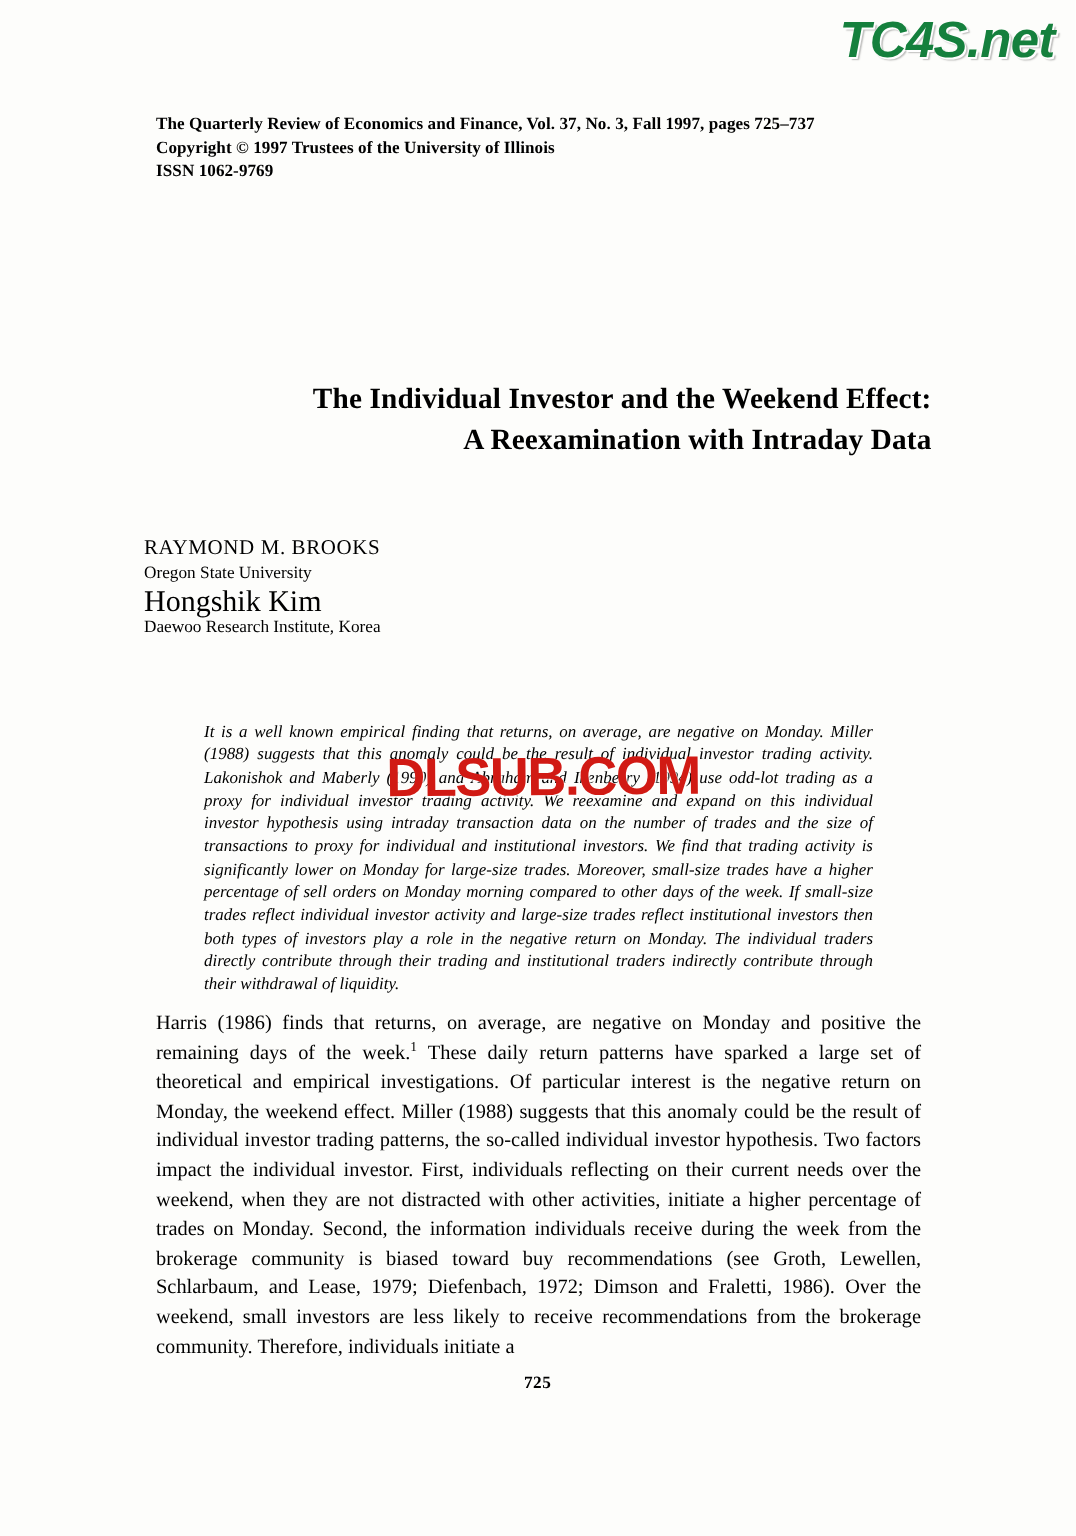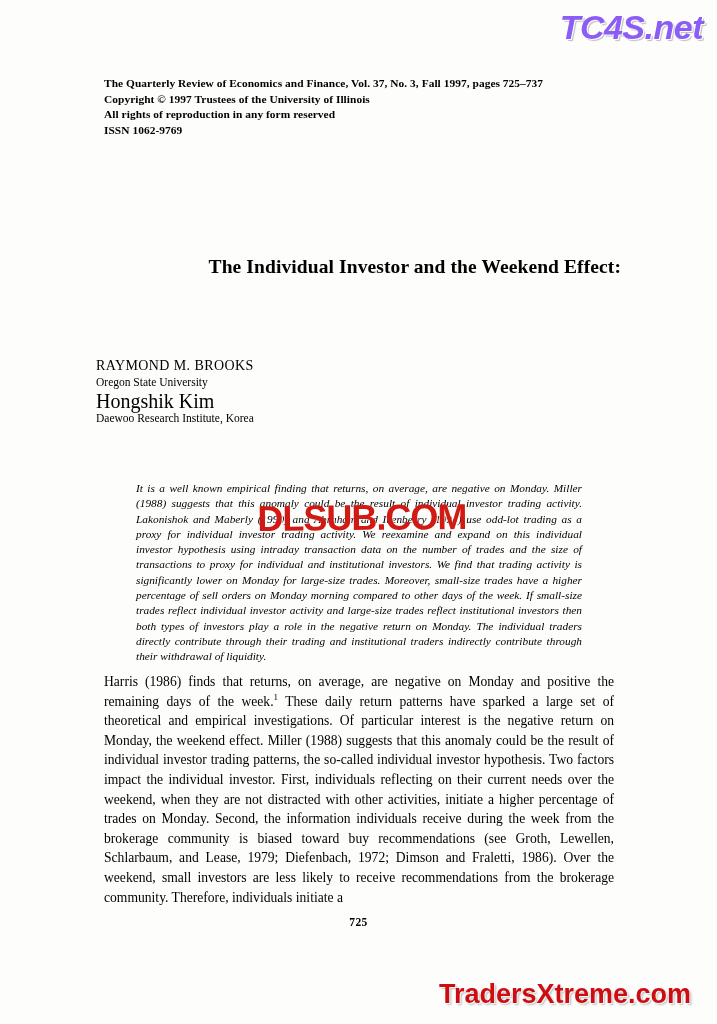--- a/index.html
+++ b/index.html
@@ -25,21 +25,21 @@
   
   .wm-top {
     position: absolute;
     top: 8px;
     right: 14px;
     font-family: "Liberation Sans", sans-serif;
     font-weight: bold;
     font-style: italic;
     font-size: 34px;
     letter-spacing: -0.5px;
-    color: #8b5cf6;
+    color: #15803d;
     text-shadow: 1px 1px 0 #ffffff, 2px 2px 1px rgba(0,0,0,0.25);
     text-align: center;
   }
   .wm-mid {
     position: absolute;
     top: 497px;
     left: 172px;
     width: 380px;
     text-align: center;
     font-family: "Liberation Sans", sans-serif;
@@ -161,40 +161,39 @@
 </head>
 <body>
 
 <div class="page">
 
   <div class="wm-top">TC4S.net</div>
 
   <div class="journal-header">
     <div>The Quarterly Review of Economics and Finance, Vol. 37, No. 3, Fall 1997, pages 725–737</div>
     <div>Copyright © 1997 Trustees of the University of Illinois</div>
-    <div>All rights of reproduction in any form reserved</div>
     <div>ISSN 1062-9769</div>
   </div>
 
   <div class="title-block">
     <div>The Individual Investor and the Weekend Effect:</div>
+    <div>A Reexamination with Intraday Data</div>
   </div>
 
   <div class="authors">
     <div class="author-name small-caps">RAYMOND M. BROOKS</div>
     <div class="author-affil">Oregon State University</div>
     <div class="author-name2">Hongshik Kim</div>
     <div class="author-affil">Daewoo Research Institute, Korea</div>
   </div>
 
   <div class="abstract">It is a well known empirical finding that returns, on average, are negative on Monday. Miller (1988) suggests that this anomaly could be the result of individual investor trading activity. Lakonishok and Maberly (1990) and Abraham and Ikenberry (1994) use odd-lot trading as a proxy for individual investor trading activity. We reexamine and expand on this individual investor hypothesis using intraday transaction data on the number of trades and the size of transactions to proxy for individual and institutional investors. We find that trading activity is significantly lower on Monday for large-size trades. Moreover, small-size trades have a higher percentage of sell orders on Monday morning compared to other days of the week. If small-size trades reflect individual investor activity and large-size trades reflect institutional investors then both types of investors play a role in the negative return on Monday. The individual traders directly contribute through their trading and institutional traders indirectly contribute through their withdrawal of liquidity.</div>
 
   <div class="wm-mid">DLSUB.COM</div>
 
   <div class="body-text">
     <span>Harris (1986) finds that returns, on average, are negative on Monday and positive the remaining days of the week.</span><sup>1</sup><span> These daily return patterns have sparked a large set of theoretical and empirical investigations. Of particular interest is the negative return on Monday, the weekend effect. Miller (1988) suggests that this anomaly could be the result of individual investor trading patterns, the so-called individual investor hypothesis. Two factors impact the individual investor. First, individuals reflecting on their current needs over the weekend, when they are not distracted with other activities, initiate a higher percentage of trades on Monday. Second, the information individuals receive during the week from the brokerage community is biased toward buy recommendations (see Groth, Lewellen, Schlarbaum, and Lease, 1979; Diefenbach, 1972; Dimson and Fraletti, 1986). Over the weekend, small investors are less likely to receive recommendations from the brokerage community. Therefore, individuals initiate a</span>
   </div>
 
   <div class="page-number">725</div>
 
-  <div class="wm-bottom">TradersXtreme.com</div>
 
 </div>
 
 </body></html>

